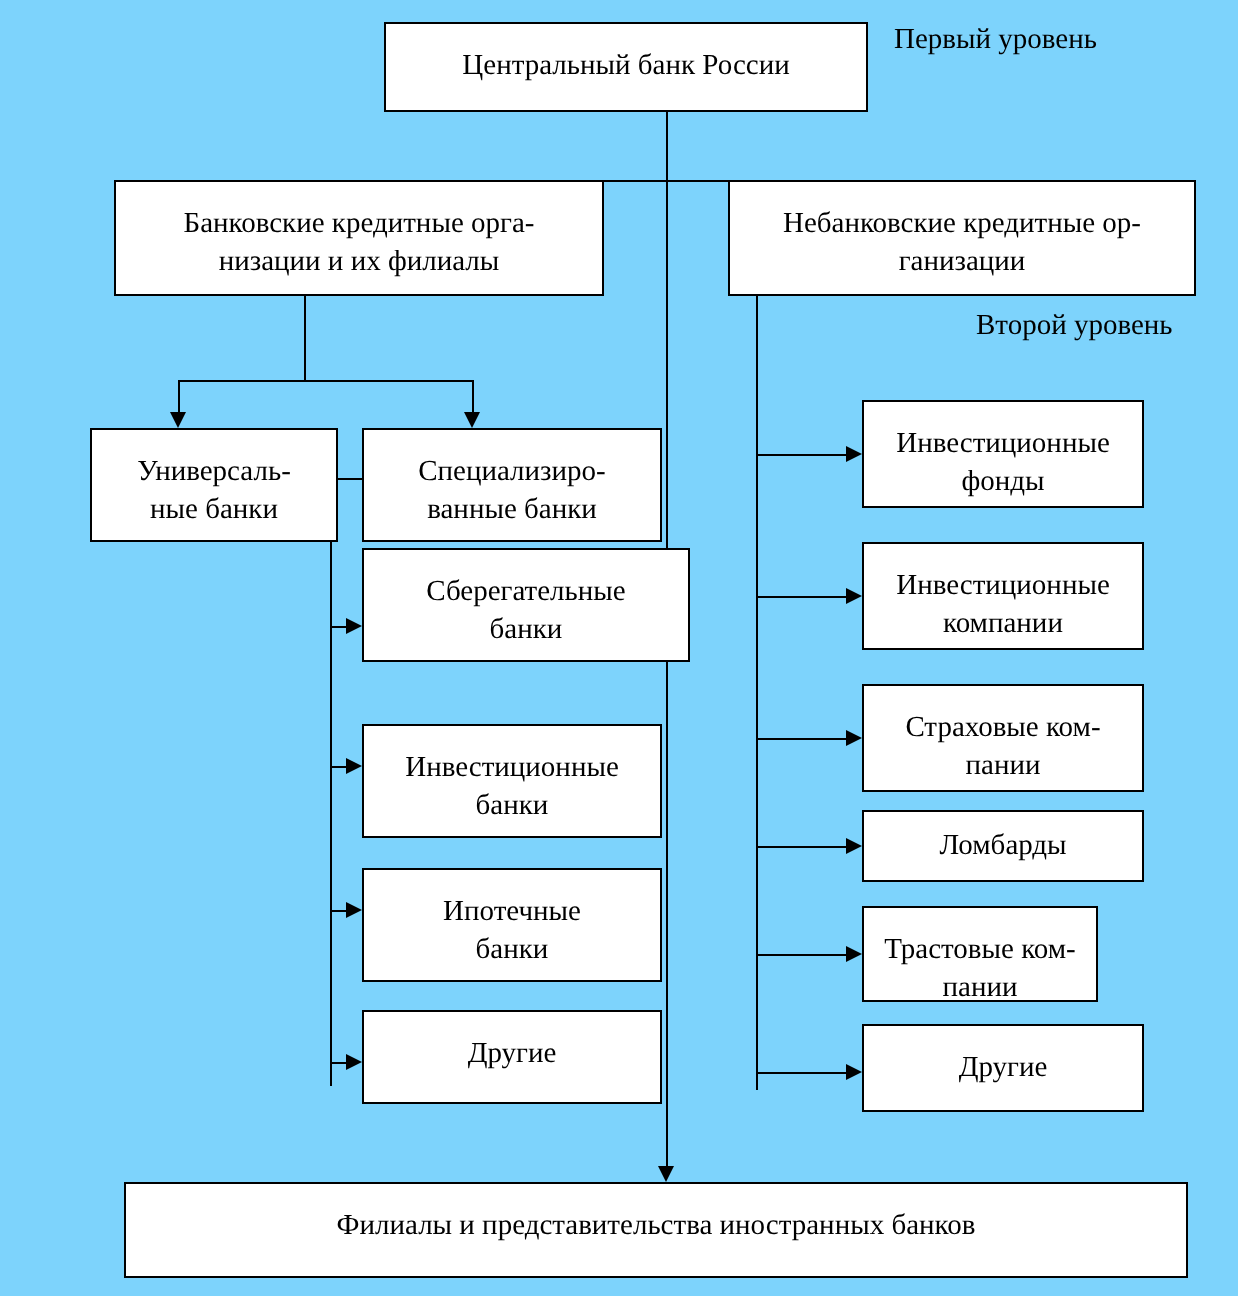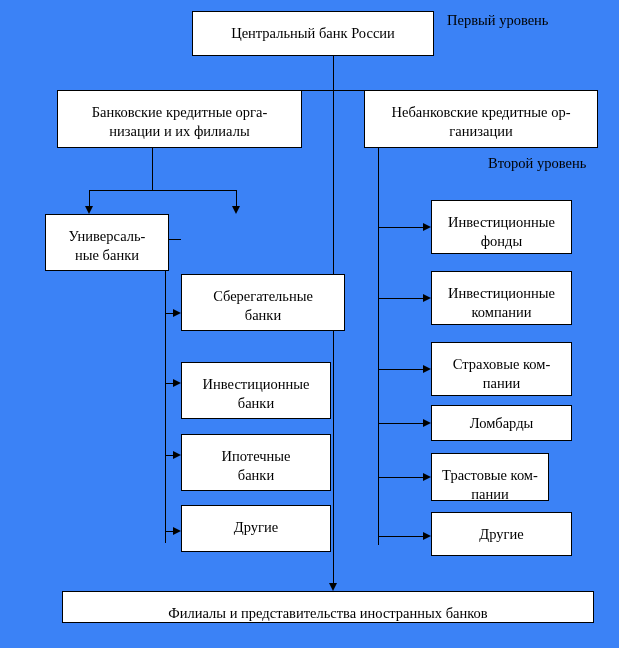--- a/index.html
+++ b/index.html
@@ -4,21 +4,21 @@
 <style>
   html, body {
     margin: 0;
     padding: 0;
     background: #ffffff;
   }
   #diagram {
     position: relative;
     width: 619px;
     height: 648px;
-    background: #3b82f6;
+    background: #7dd3fc;
     font-family: "Liberation Serif", "DejaVu Serif", serif;
     overflow: hidden;
   }
   .box {
     position: absolute;
     box-sizing: border-box;
     border: 1.5px solid #000000;
     background: #ffffff;
     display: flex;
     align-items: flex-start;
@@ -102,20 +102,22 @@
   <div class="vline" style="left:152px; top:148px; height:42px;"></div>
   <div class="hline" style="left:89px; top:190px; width:147px;"></div>
   <div class="vline" style="left:89px; top:190px; height:17px;"></div>
   <div class="arrow-down" style="left:85px; top:206px;"></div>
   <div class="vline" style="left:236px; top:190px; height:17px;"></div>
   <div class="arrow-down" style="left:232px; top:206px;"></div>
 
   <div class="box" style="left:25px; top:214px; width:124px; height:57px;margin-left:20px;">Универсаль-
 ные банки</div>
 
+  <div class="box" style="left:181px; top:214px; width:150px; height:57px;">Специализиро-
+ванные банки</div>
 
   <div class="hline" style="left:165px; top:239px; width:16px;"></div>
   <div class="vline" style="left:165px; top:239px; height:304px;"></div>
 
   <div class="hline" style="left:165px; top:313px; width:9px;"></div>
   <div class="arrow-right" style="left:173px; top:309px;"></div>
   <div class="box" style="left:181px; top:274px; width:164px; height:57px;">Сберегательные
 банки</div>
 
   <div class="hline" style="left:165px; top:383px; width:9px;"></div>
@@ -155,15 +157,15 @@
 
   <div class="hline" style="left:378px; top:477px; width:46px;"></div>
   <div class="arrow-right" style="left:423px; top:473px;"></div>
   <div class="box" style="left:431px; top:453px; width:118px; height:48px;">Трастовые ком-
 пании</div>
 
   <div class="hline" style="left:378px; top:536px; width:46px;"></div>
   <div class="arrow-right" style="left:423px; top:532px;"></div>
   <div class="box" style="left:431px; top:512px; width:141px; height:44px;">Другие</div>
 
-  <div class="box" style="left:62px; top:591px; width:532px; height:32px;">Филиалы и представительства иностранных банков</div>
+  <div class="box" style="left:62px; top:591px; width:532px; height:48px;">Филиалы и представительства иностранных банков</div>
 
 </div>
 
 </body></html>

